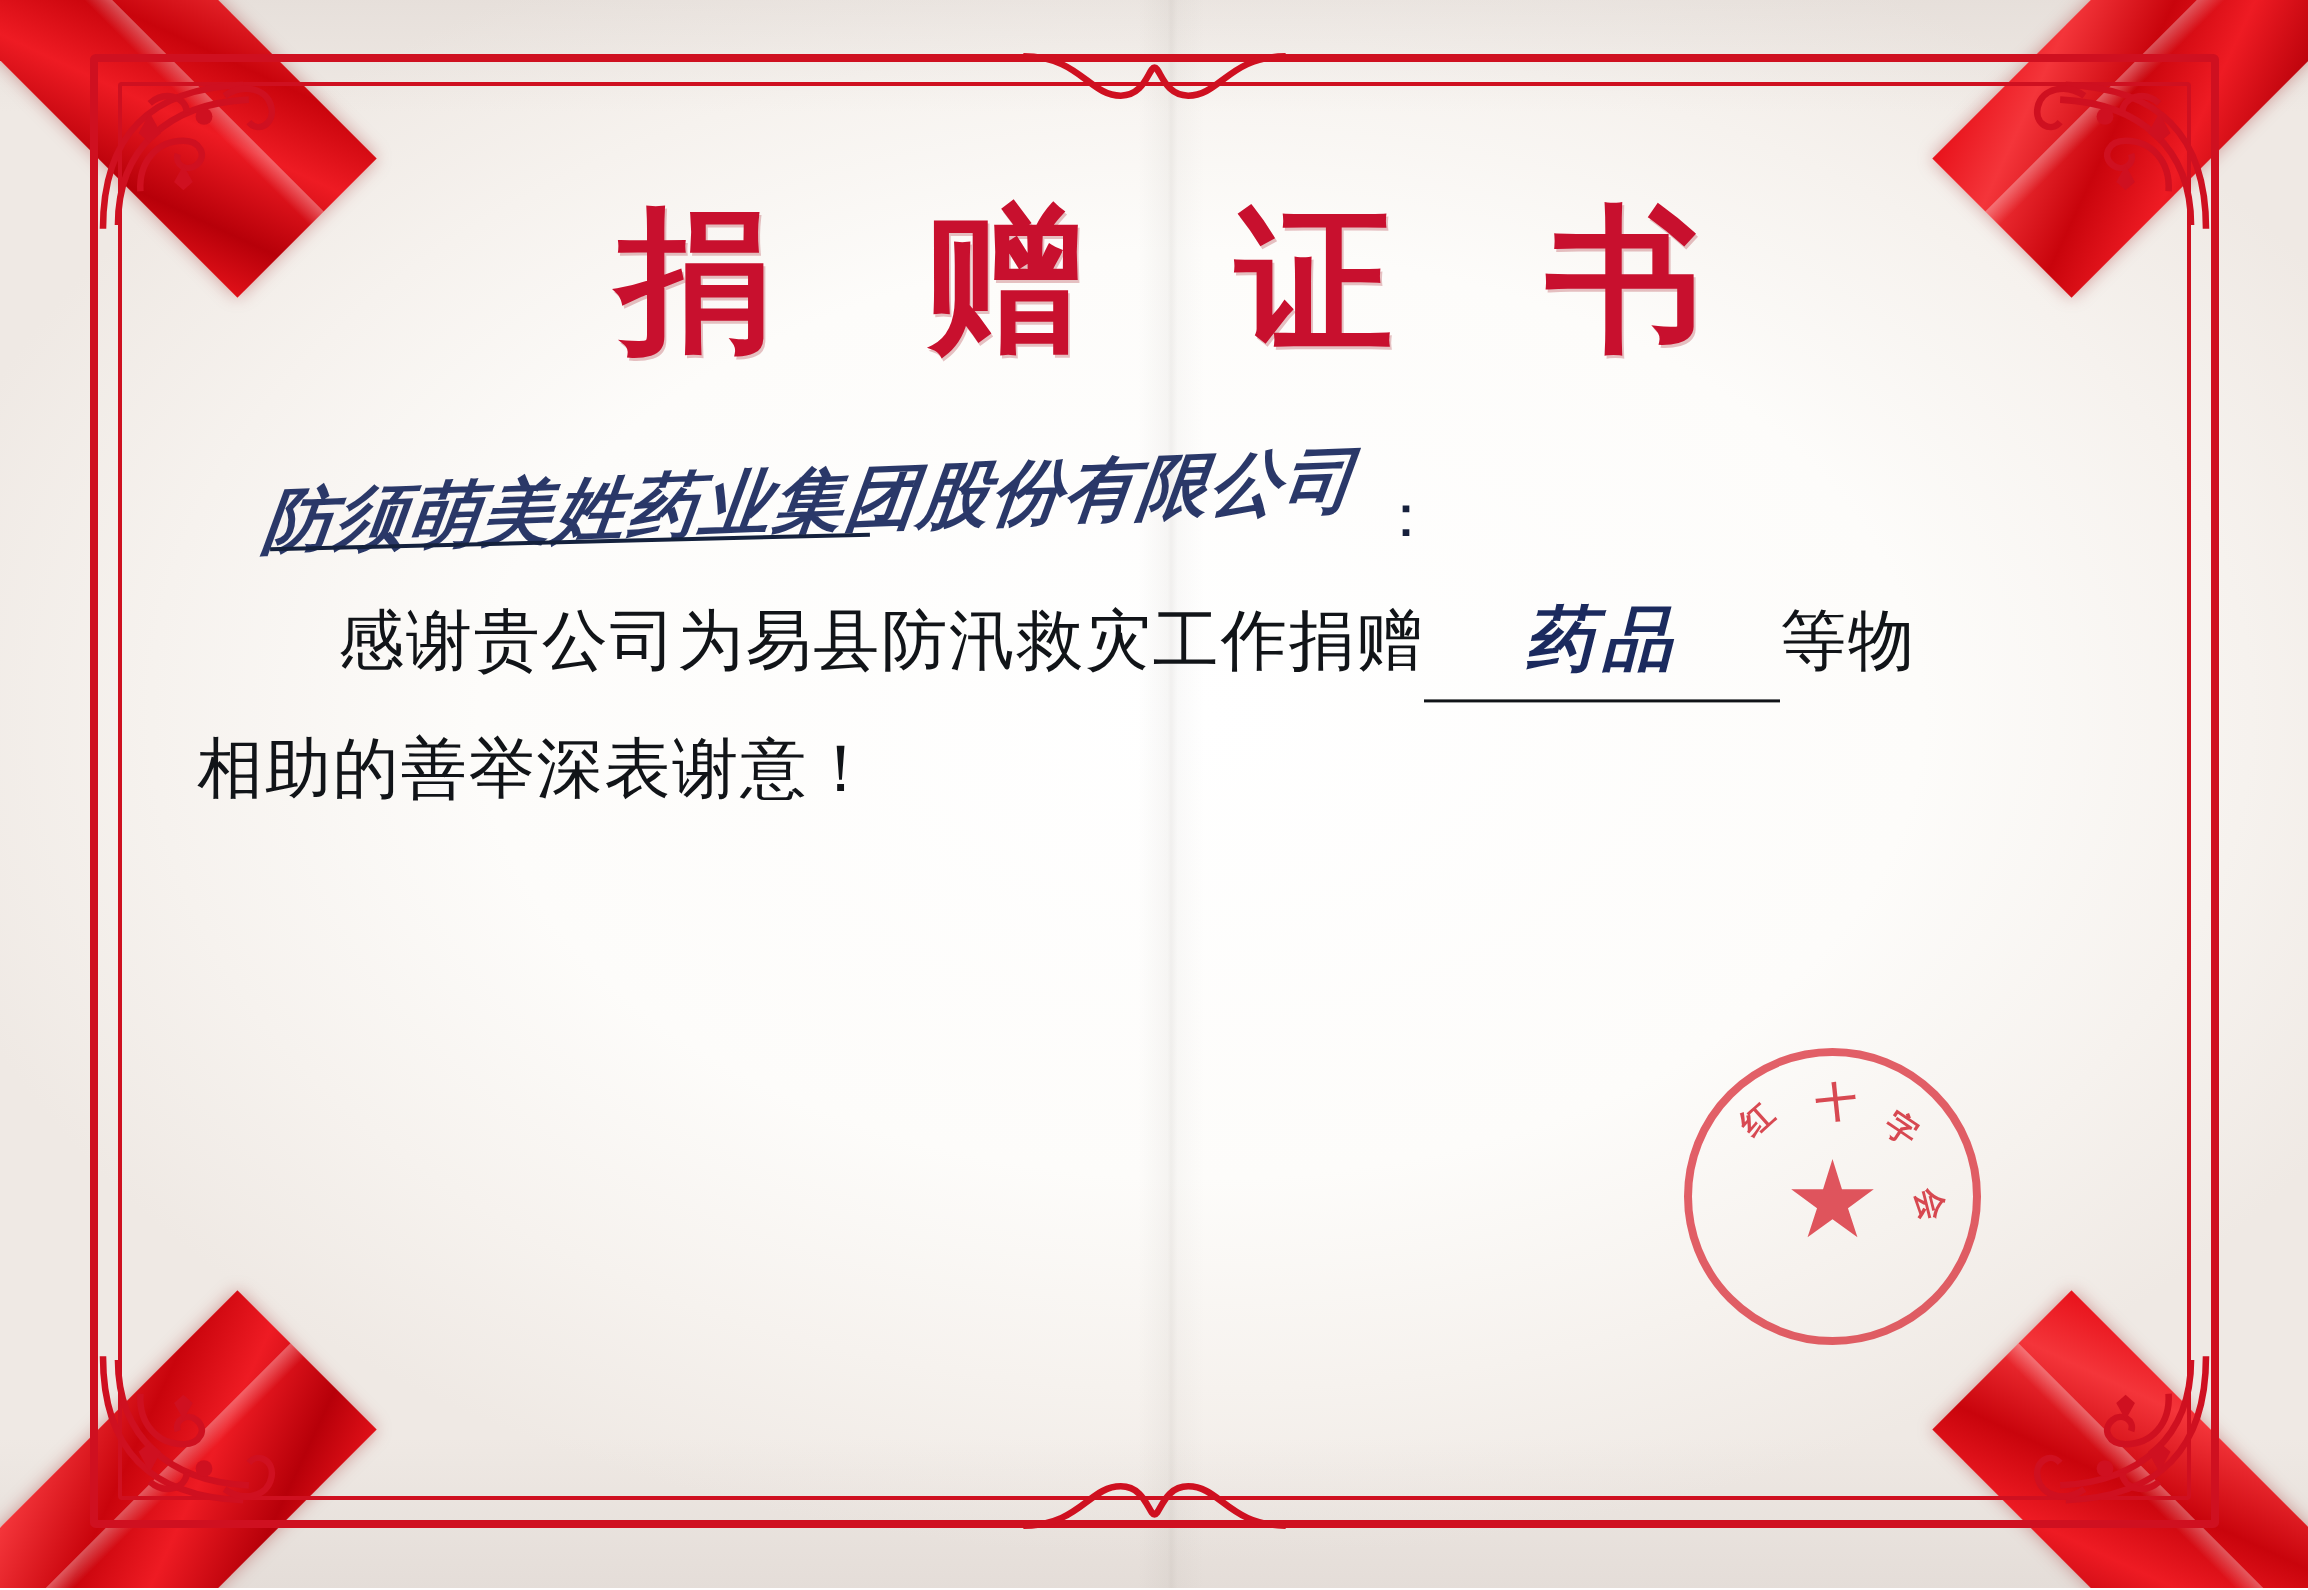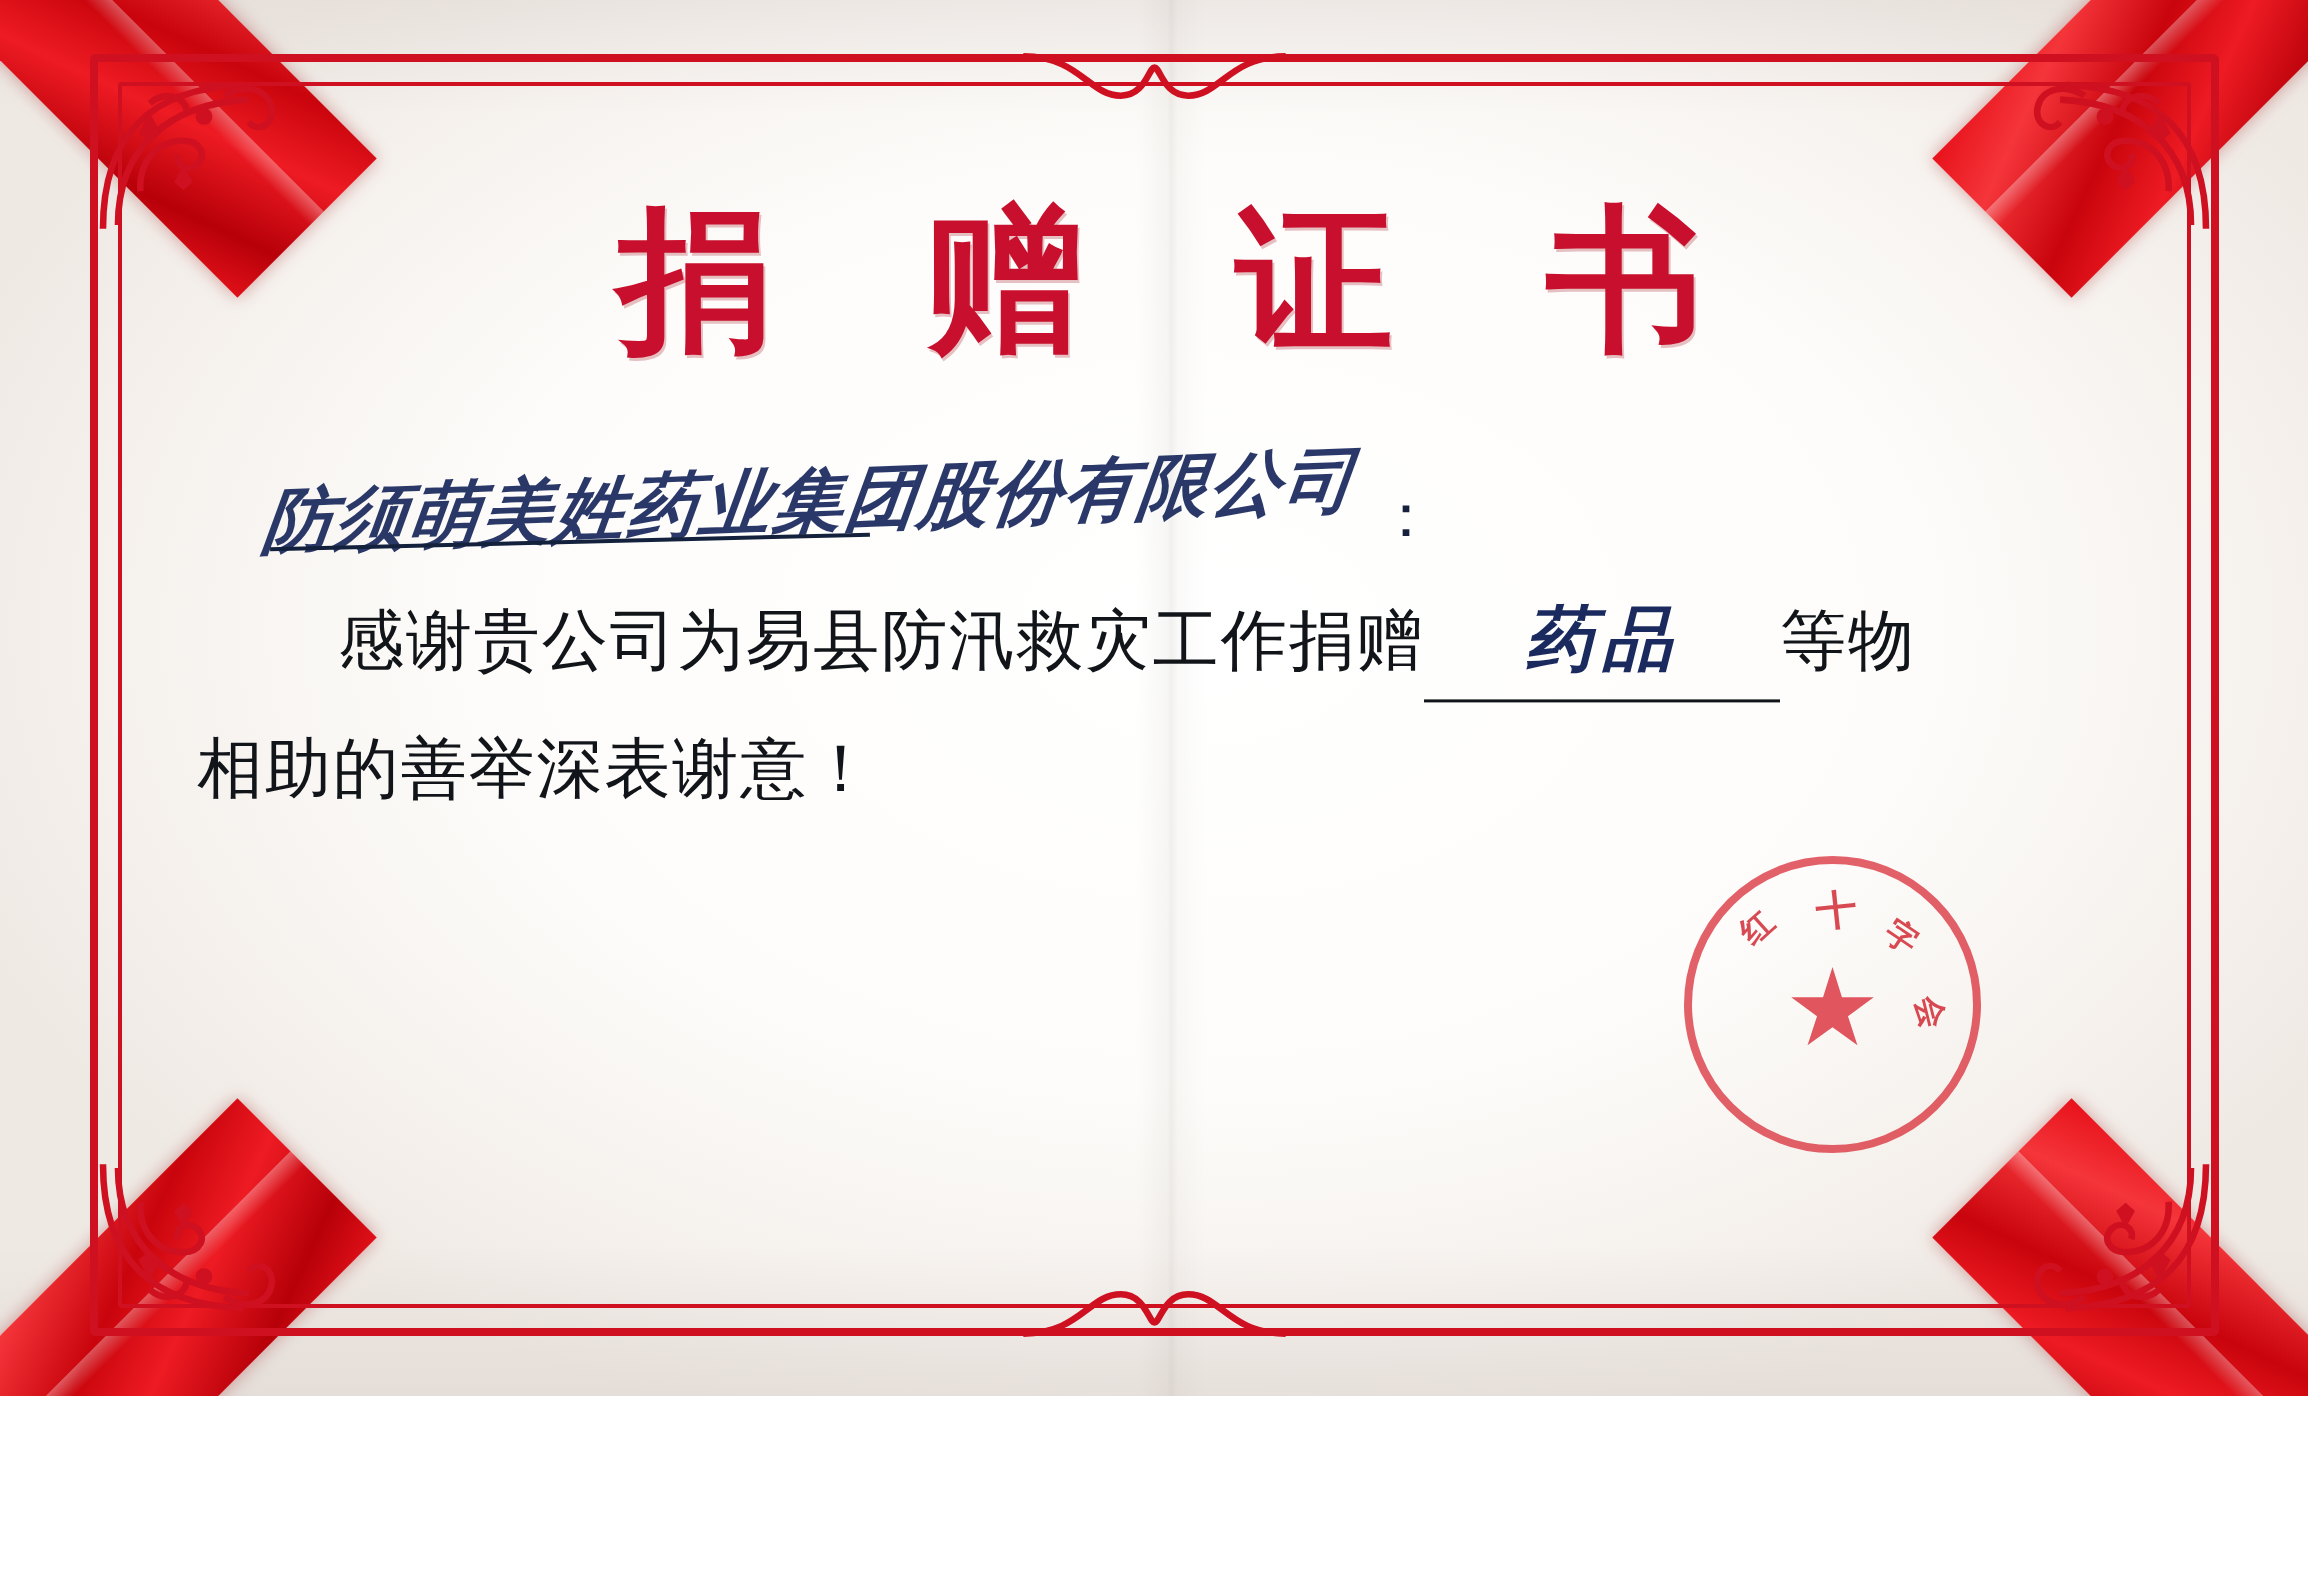--- a/index.html
+++ b/index.html
@@ -11,21 +11,21 @@
     width: 2309px;
     height: 1591px;
     overflow: hidden;
     font-family: "Liberation Sans", sans-serif;
   }
 
   
   #certificate-page {
     position: relative;
     width: 2309px;
-    height: 1396px;
+    height: 1588px;
     background:
       radial-gradient(ellipse 1312px 843px at 52% 45%, #ffffff 0%, #fdfcfa 55%, #f6f2ee 80%, #efe9e4 100%);
     overflow: hidden;
   }
 
   
   .fold {
     position: absolute;
     top: 0;
     bottom: 0;

